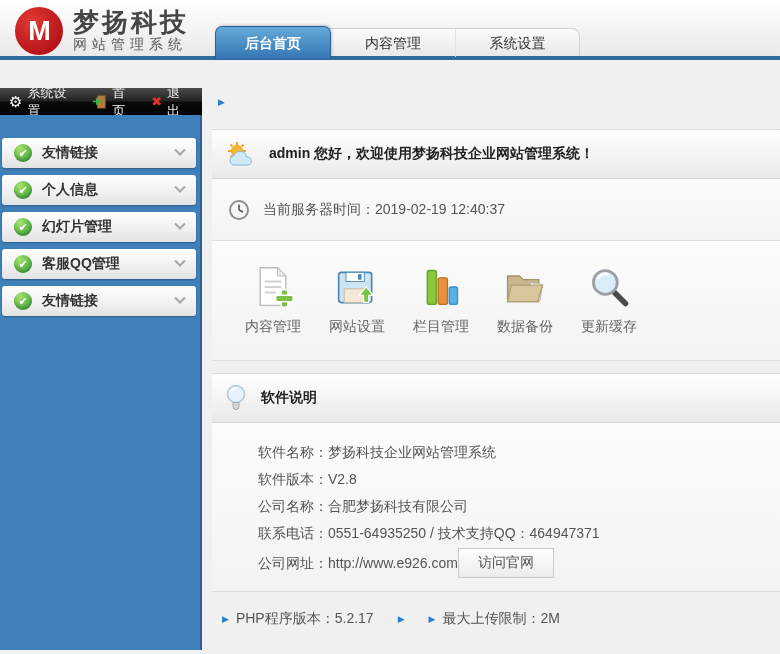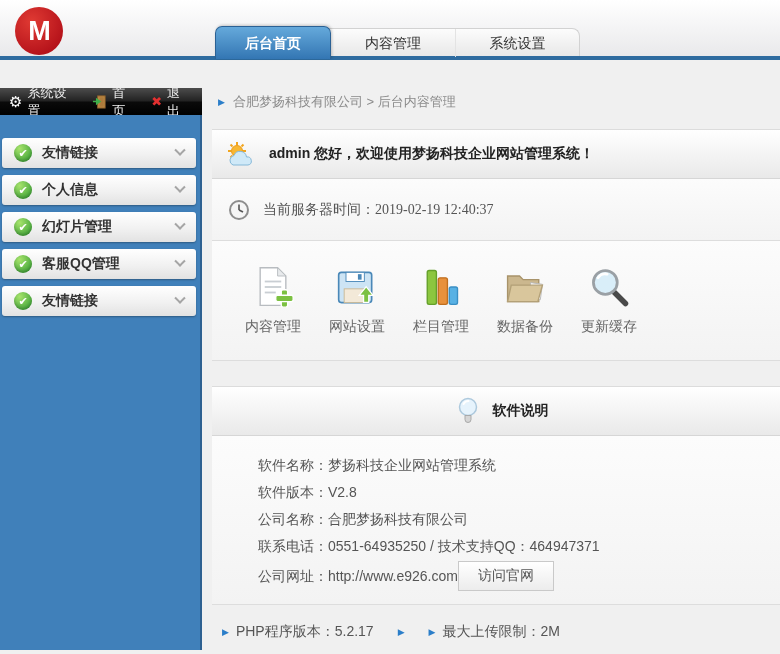--- a/index.html
+++ b/index.html
@@ -57,26 +57,26 @@
 
   
   .content-col { flex:1; margin-left:10px; display:flex; flex-direction:column; }
   .breadcrumb { margin-top:28px; height:27px; display:flex; align-items:center;
     gap:8px; padding-left:6px; font-size:13px; color:#8a8a8a; }
   .tri { color:#2b7ec9; font-size:9px; }
 
   .bar { margin-top:14px; height:50px; display:flex; align-items:center; gap:14px;
     padding:0 0 0 13px; background:linear-gradient(#ffffff,#e9e9e9);
     border-top:1px solid #dcdcdc; border-bottom:1px solid #d6d6d6; }
-  .bar.section { margin-top:25px;justify-content:center; }
+  .bar.section { margin-top:12px; }
   .bar .bar-text { font-size:14px; font-weight:bold; color:#222; }
 
   .panel { background:linear-gradient(#fcfcfc,#f3f3f3); border-bottom:1px solid #dddddd; }
   .panel.time { padding:20px 0 19px 16px; display:flex; align-items:center; gap:13px;
-    font-size:14px; color:#555;font-family:Liberation Serif, serif; }
+    font-size:14px; color:#555; }
   .panel.shortcuts { padding:24px 0 24px 30px; display:flex; gap:22px; }
   .shortcut { width:62px; display:flex; flex-direction:column; align-items:center;
     gap:9px; cursor:pointer; }
   .shortcut .label { font-size:14px; color:#666; white-space:nowrap; }
 
   .panel.info { padding:16px 12px 12px 46px; font-size:14px; color:#555; }
   .info-row { height:27px; line-height:27px; }
   .info-row.with-btn { height:32px; line-height:32px; display:flex; align-items:center; }
   .visit-btn { margin-left:0; padding:5px 19px; font-size:14px; color:#555;
     background:linear-gradient(#ffffff,#ececec); border:1px solid #c9c9c9;
@@ -87,20 +87,24 @@
 
   .flex-fill { flex:1; }
   svg { display:block; }
 </style>
 </head>
 <body>
 
 <div class="header">
   <div class="logo">
     <div class="logo-circle">M</div>
+    <div class="logo-text">
+      <div class="brand">梦扬科技</div>
+      <div class="sub">网站管理系统</div>
+    </div>
   </div>
   <div class="tabstrip">
     <div class="tab active">后台首页</div>
     <div class="tab t1">内容管理</div>
     <div class="tab t2">系统设置</div>
   </div>
 </div>
 
 <div class="layout">
 
@@ -153,21 +157,20 @@
         <span class="label">友情链接</span>
         <span class="chev"></span>
       </div>
     </div>
   </div>
 
   <div class="content-col">
 
     <div class="breadcrumb">
       <span class="tri">▶</span>
-      <span>合肥梦扬科技有限公司 &gt; 后台内容管理</span>
     </div>
 
     <div class="bar">
       <span>
         <svg width="30" height="26" viewBox="0 0 30 26">
           <g stroke="#f2a51e" stroke-width="2">
               <line x1="12" y1="1" x2="12" y2="4"></line>
               <line x1="12" y1="16" x2="12" y2="19"></line>
               <line x1="3" y1="10" x2="6" y2="10"></line>
               <line x1="18" y1="10" x2="21" y2="10"></line>

